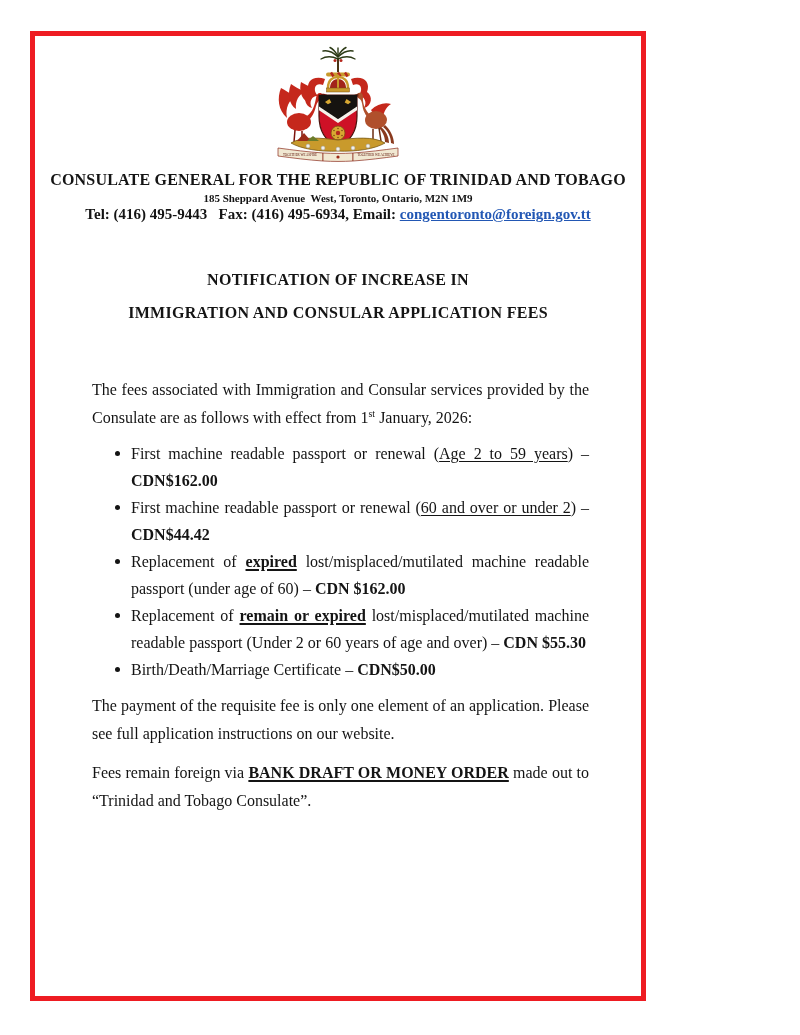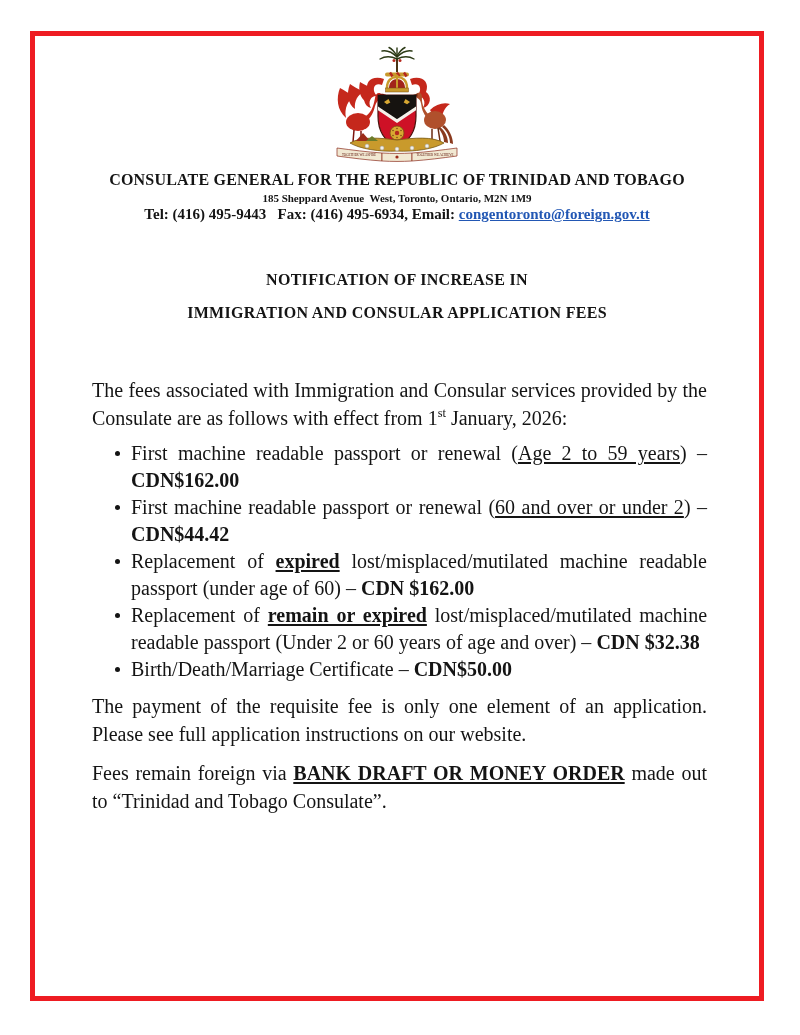--- a/index.html
+++ b/index.html
@@ -2,36 +2,36 @@
 <html><head>
 <meta charset="utf-8">
 <style>
   html,body{margin:0;padding:0;}
   body{
     width:800px;height:1035px;background:#ffffff;position:relative;
     font-family:"Liberation Serif","DejaVu Serif",serif;color:#141414;
     -webkit-font-smoothing:antialiased;
   }
   .page-frame{
-    position:absolute;left:30px;top:31px;width:734px;height:970px;
+    position:absolute;left:30px;top:31px;width:616px;height:970px;
     border:5px solid #ee1c22;box-sizing:border-box;background:#fff;
   }
   .coa{display:block;margin:10px auto 2px;}
   .letterhead{text-align:center;}
   .org{font-size:16px;font-weight:bold;letter-spacing:0.2px;margin-top:3px;}
   .addr{font-size:11px;font-weight:bold;margin-top:3px;white-space:pre-wrap;}
   .tel{font-size:15px;font-weight:bold;margin-top:2px;white-space:pre-wrap;}
   .email{color:#2257b4;text-decoration:underline;cursor:pointer;}
   .titles{text-align:center;margin-top:48px;}
   .title-line{
     font-size:16px;font-weight:bold;letter-spacing:0.3px;
     text-underline-offset:3px;text-decoration-thickness:2px;
   }
   .title-line + .title-line{margin-top:15px;}
-  .content{margin:54px 52px 0 57px;font-size:20px;}
+  .content{margin:54px 52px 0 57px;font-size:16px;}
   .intro{line-height:28px;text-align:justify;margin:0;}
   ul.fee-list{list-style:none;margin:8px 0 0 0;padding:0;}
   .fee-item{
     position:relative;padding-left:39px;line-height:27px;text-align:justify;
   }
   .fee-item::before{
     content:"";position:absolute;left:23px;top:11px;width:5px;height:5px;
     border-radius:50%;background:#141414;
   }
   .closing{line-height:28px;text-align:justify;margin:9px 0 0 0;}
@@ -160,21 +160,21 @@
     <div class="title-line">IMMIGRATION AND CONSULAR APPLICATION FEES</div>
   </div>
 
   <div class="content">
     <p class="intro"><span>The fees associated with Immigration and Consular services provided by the Consulate are as follows with effect from 1</span><span class="s-sup">st</span><span> January, 2026:</span></p>
 
     <ul class="fee-list">
         <li class="fee-item"><span>First machine readable passport or renewal (</span><span class="s-u">Age 2 to 59 years</span><span>) – </span><span class="s-b">CDN$162.00</span></li>
         <li class="fee-item"><span>First machine readable passport or renewal (</span><span class="s-u">60 and over or under 2</span><span>) – </span><span class="s-b">CDN$44.42</span></li>
         <li class="fee-item"><span>Replacement of </span><span class="s-bu">expired</span><span> lost/misplaced/mutilated machine readable passport (under age of 60) – </span><span class="s-b">CDN $162.00</span></li>
-        <li class="fee-item"><span>Replacement of </span><span class="s-bu">remain or expired</span><span> lost/misplaced/mutilated machine readable passport (Under 2 or 60 years of age and over) – </span><span class="s-b">CDN $32.38</span></li>
+        <li class="fee-item"><span>Replacement of </span><span class="s-bu">remain or expired</span><span> lost/misplaced/mutilated machine readable passport (Under 2 or 60 years of age and over) – </span><span class="s-b">CDN $55.30</span></li>
         <li class="fee-item"><span>Birth/Death/Marriage Certificate – </span><span class="s-b">CDN$50.00</span></li>
       </ul>
 
     <p class="closing"><span>The payment of the requisite fee is only one element of an application. Please see full application instructions on our website.</span></p>
     <p class="closing"><span>Fees remain foreign via </span><span class="s-bu">BANK DRAFT OR MONEY ORDER</span><span> made out to “Trinidad and Tobago Consulate”.</span></p>
   </div>
 
 </div>
 
 </body></html>

